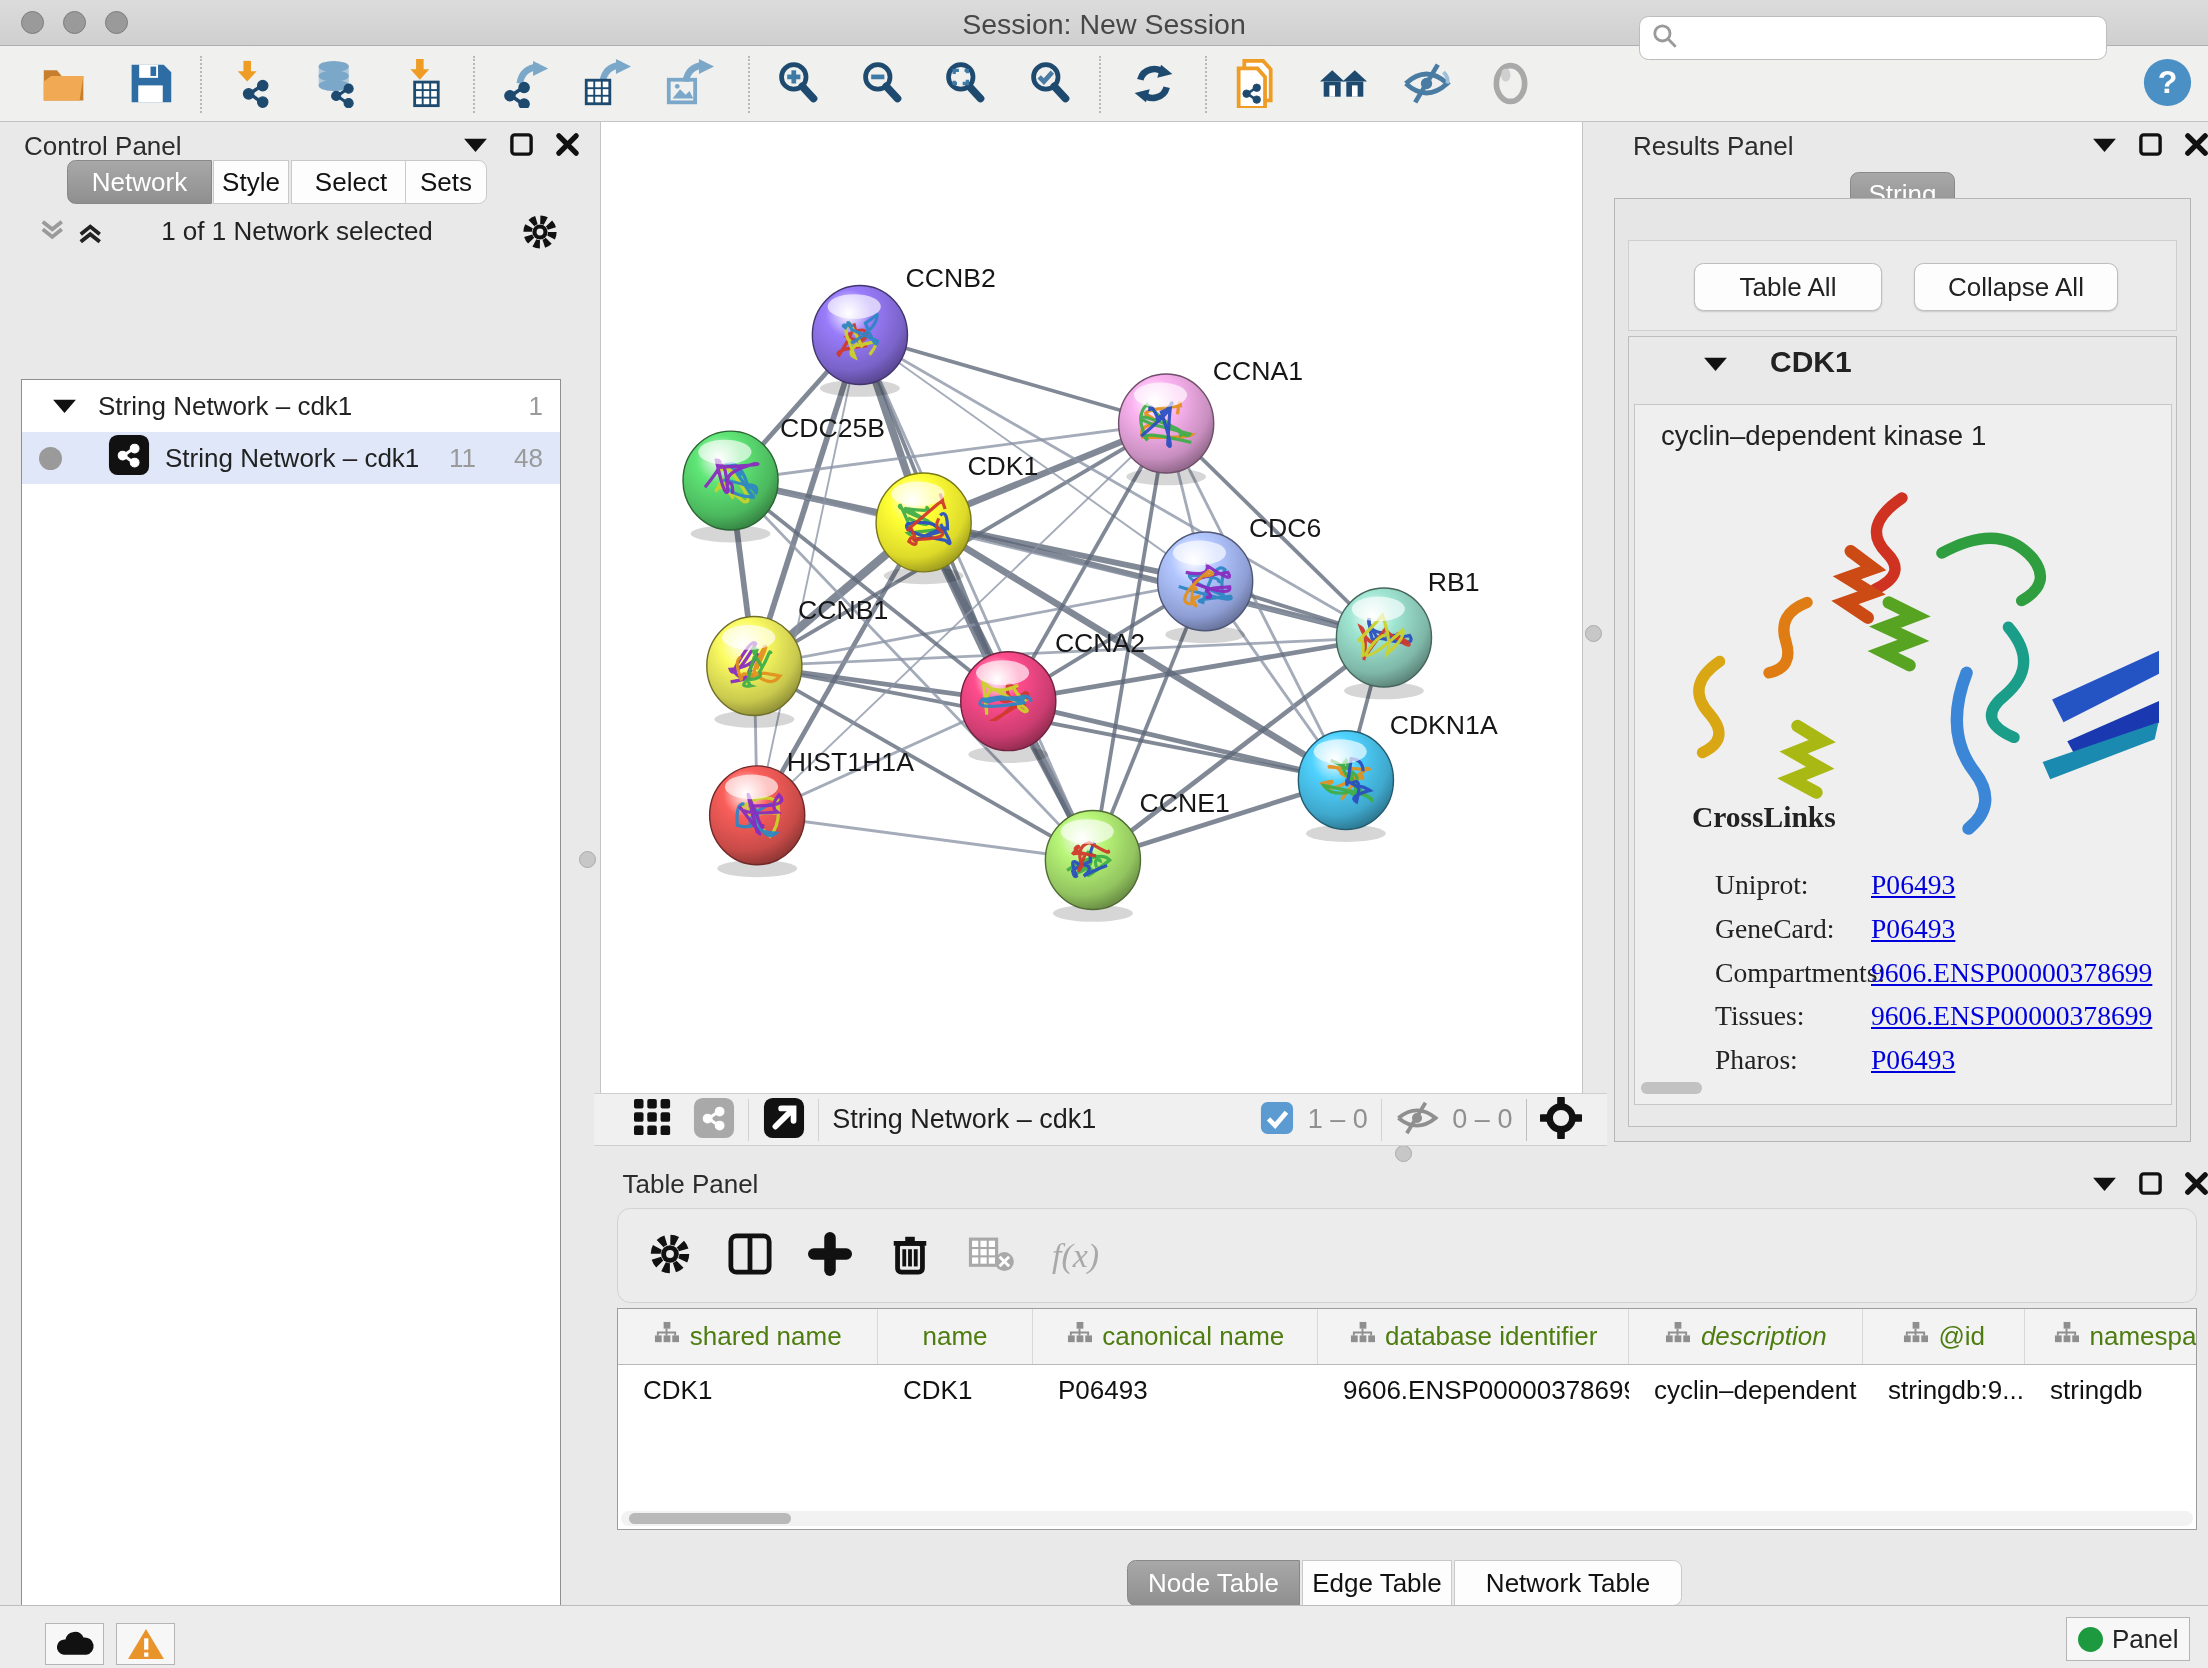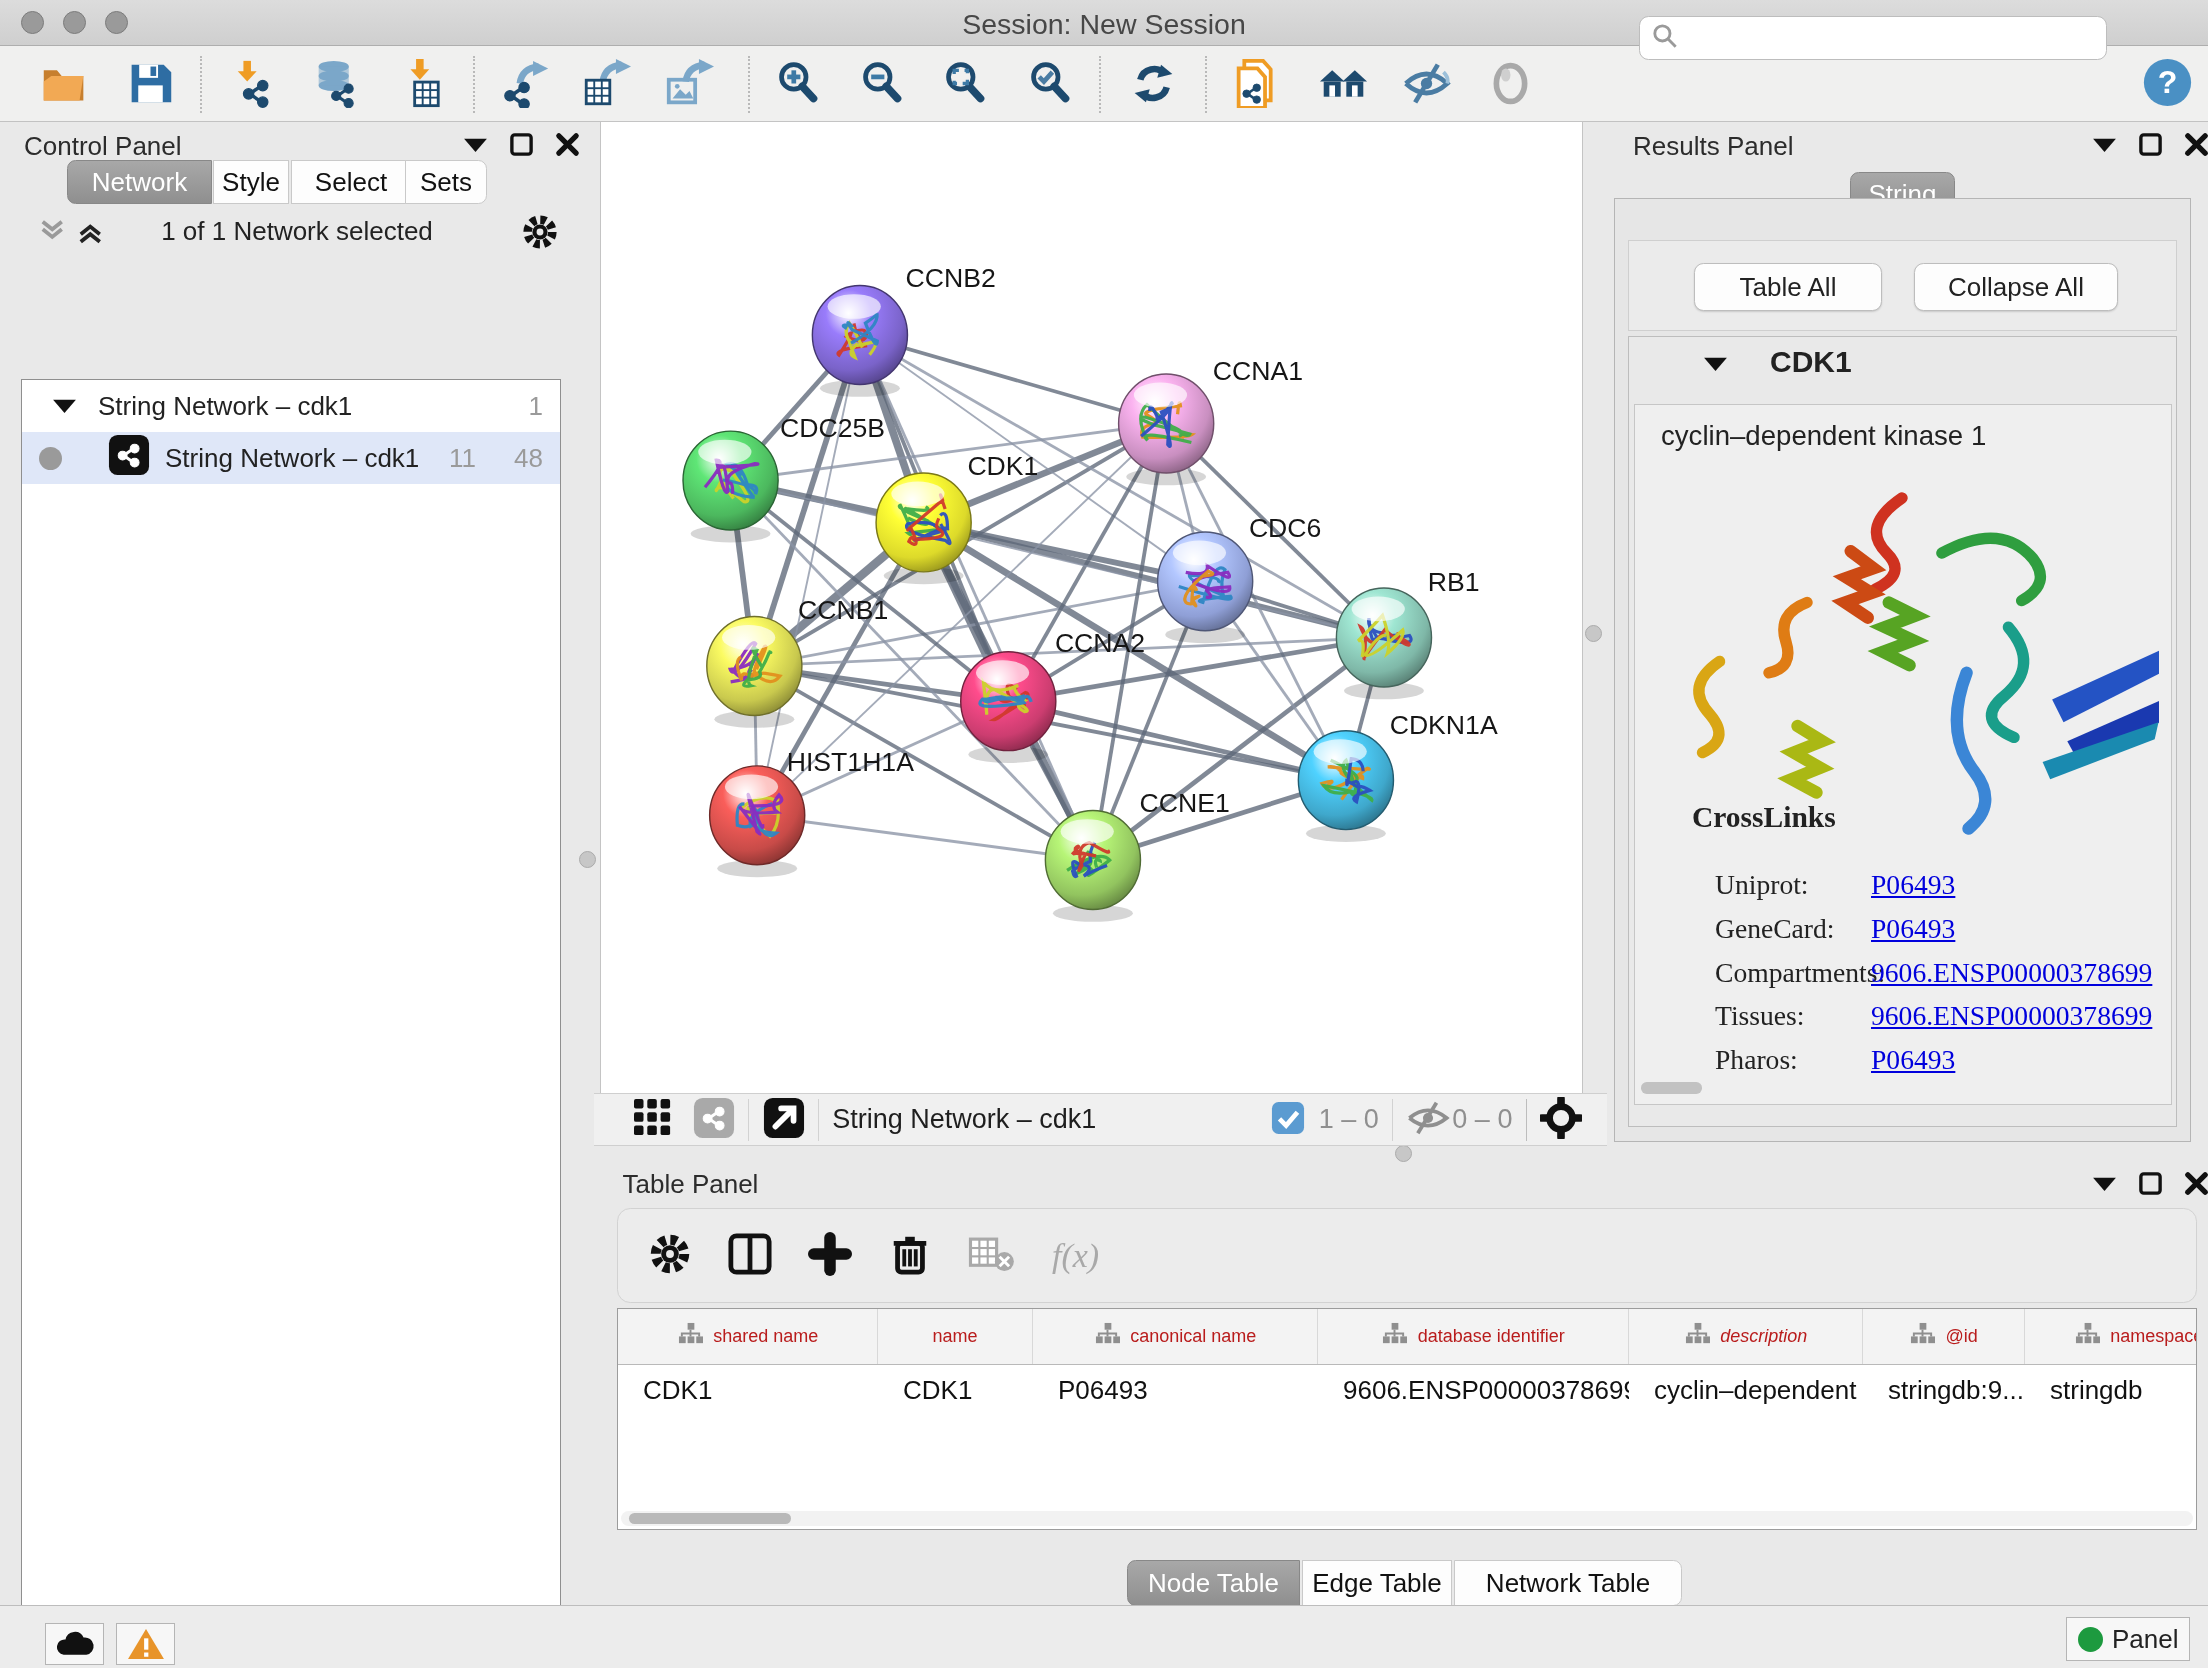--- a/index.html
+++ b/index.html
@@ -47,21 +47,21 @@
   #rp-content{left:1628px;top:336px;width:549px;height:791px;background:#e9e9e9;border:1.9px solid #bdbdbd;box-sizing:border-box;}
   #rp-inner{left:1634px;top:404px;width:538px;height:701px;background:#efefef;border:1px solid #c6c6c6;box-sizing:border-box;}
   .serif{font-family:"Liberation Serif",serif;}
   .xlink{color:#0000dd;text-decoration:underline;}
   .xl-row{position:absolute;font-size:27.6px;}
   
   #tp-toolbar{left:617px;top:1208px;width:1580px;height:95px;background:#ececec;border:1.9px solid #d2d2d2;
      border-radius:13.3px;box-sizing:border-box;display:flex;align-items:center;gap:36px;padding-left:30px;}
   #tp-table{left:617px;top:1308px;width:1580px;height:222px;background:#fff;border:1.9px solid #9c9c9c;box-sizing:border-box;overflow:hidden;}
   #tp-header{display:flex;height:55px;background:#f3f3f3;border-bottom:1.9px solid #b9b9b9;}
-  .th{display:flex;align-items:center;justify-content:center;gap:9.5px;font-size:18px;color:#b91c1c;
+  .th{display:flex;align-items:center;justify-content:center;gap:9.5px;font-size:26px;color:#4d7c0f;
       border-right:1px solid #d8d8d8;box-sizing:border-box;flex:none;}
   .td{font-size:26px;color:#111;padding:9.5px 0 0 25px;box-sizing:border-box;flex:none;
       white-space:nowrap;overflow:hidden;}
   #tp-scroll{left:621px;top:1511px;width:1572px;height:15px;background:#f2f2f2;border-radius:7.6px;}
   #tp-thumb{left:7.6px;top:1.9px;width:162px;height:11.4px;background:#b9b9b9;border-radius:5.7px;}
   .bottab{position:absolute;top:0;height:46px;}
   
   #statusbar{left:0;top:1605px;width:2208px;height:63px;background:#ececec;border-top:1px solid #bdbdbd;}
   .sbtn{top:17px;width:59px;height:42px;background:#f7f7f7;border:1.9px solid #b5b5b5;
         display:flex;align-items:center;justify-content:center;box-sizing:border-box;}
@@ -673,21 +673,21 @@
         <rect x="1" y="1" width="34" height="34" rx="7" fill="#5b9bd1"></rect>
         <path d="M9 19 l7 7 l12 -14" fill="none" stroke="#fff" stroke-width="5"></path>
       </svg></span>
   <span class="graycnt" style="margin-left:13.3px">1 – 0</span>
   <span class="ntsep"></span>
   <span id="nt-eye"><svg width="44" height="34" viewBox="0 0 52 40">
         <path d="M4 20 q22 -18 44 0 q-22 18 -44 0" fill="none" stroke="#8f8f8f" stroke-width="4.5"></path>
         <circle cx="26" cy="20" r="6" fill="#8f8f8f"></circle>
         <line x1="36" y1="2" x2="14" y2="38" stroke="#8f8f8f" stroke-width="4.5"></line>
       </svg></span>
-  <span class="graycnt" style="margin-left:2px">0 – 0</span>
+  <span class="graycnt" style="margin-left:13px">0 – 0</span>
   <span class="ntsep" style="border-color:#bdbdbd"></span>
   <span style="margin-right:25px" id="nt-cross"><svg width="42" height="42" viewBox="0 0 44 44">
         <circle cx="22" cy="22" r="12" fill="none" stroke="#111" stroke-width="7"></circle>
         <g stroke="#111" stroke-width="8" stroke-linecap="round">
           <line x1="22" y1="2" x2="22" y2="9"></line>
           <line x1="22" y1="35" x2="22" y2="42"></line>
           <line x1="2" y1="22" x2="9" y2="22"></line>
           <line x1="35" y1="22" x2="42" y2="22"></line>
         </g>
       </svg></span>

